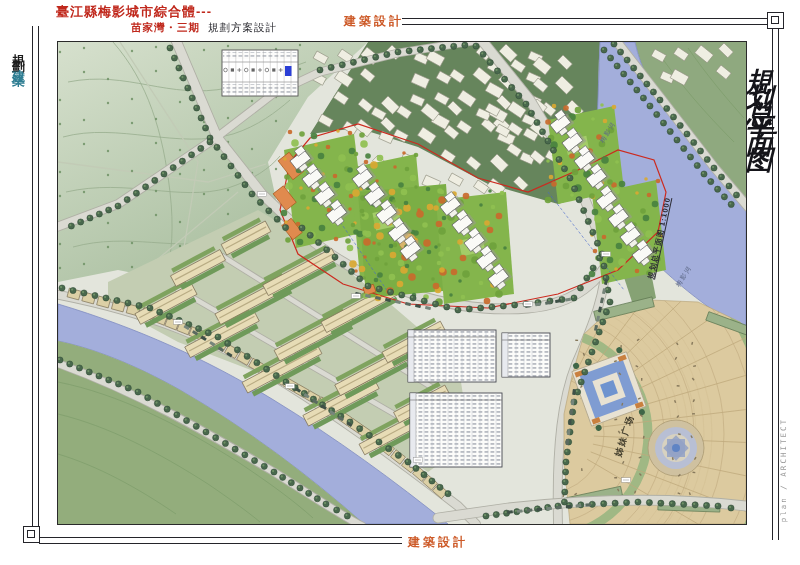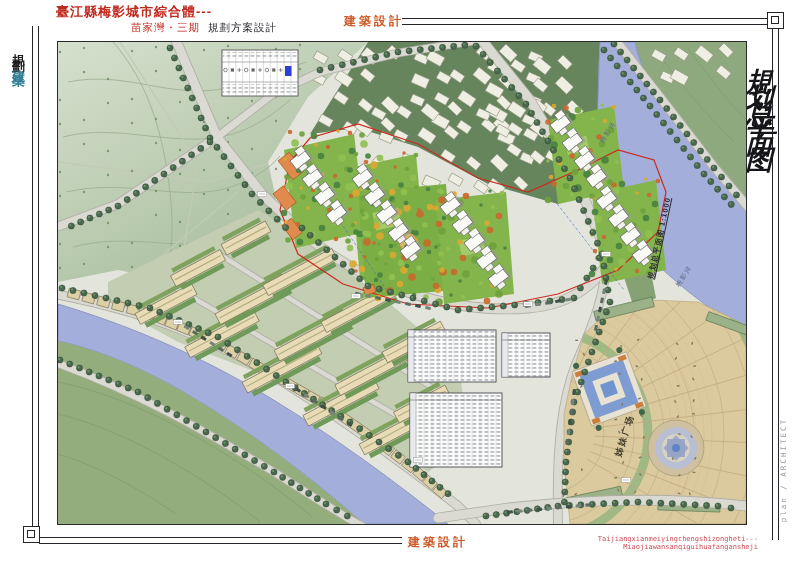--- a/index.html
+++ b/index.html
@@ -7,21 +7,21 @@
          font-family:"Liberation Sans",sans-serif;}
   .abs{position:absolute;}
   
   .dline-h{position:absolute;height:5px;border-top:1.4px solid #24242a;border-bottom:1.4px solid #24242a;}
   .dline-v{position:absolute;width:5px;border-left:1.4px solid #24242a;border-right:1.4px solid #24242a;}
   .orn{position:absolute;width:15px;height:15px;border:1.6px solid #24242a;background:#fff;z-index:5;}
   .orn .in{position:absolute;left:3px;top:3px;width:6px;height:6px;border:1.1px solid #24242a;}
   
   #title{left:56px;top:3px;font-size:13px;font-weight:bold;color:#c0281c;letter-spacing:1px;}
   #subtitle{left:131px;top:21px;font-size:10.5px;letter-spacing:1px;}
-  #subtitle .r{color:#c0281c;font-weight:normal;}
+  #subtitle .r{color:#c0281c;font-weight:bold;}
   #subtitle .b{color:#26262c;margin-left:4px;}
   .dept{font-size:12px;font-weight:bold;color:#cd5a28;letter-spacing:3px;}
   #dept-top{left:344px;top:13px;}
   #dept-bottom{left:408px;top:534px;}
   #left-label{left:9px;top:44px;writing-mode:vertical-rl;font-size:13px;font-weight:bold;
               letter-spacing:5px;color:#1c1c1c;}
   #left-label .teal{color:#2e7d92;}
   #right-title{left:741px;top:46px;height:300px;writing-mode:vertical-rl;
                font-family:"DejaVu Serif",serif;font-style:italic;font-weight:600;
                font-size:27px;letter-spacing:16px;color:#15151a;}
@@ -63,24 +63,20 @@
   <div class="abs dept" id="dept-top">建築設計</div>
 
   <div class="abs" id="left-label">
     <span>規劃</span><span>・</span><span class="teal">建築</span>
   </div>
 
   <div class="abs" id="right-title">規划总平面图</div>
   <div class="abs" id="plan-arch">plan / ARCHITECT</div>
 
   <div class="abs dept" id="dept-bottom">建築設計</div>
-  <div class="abs" id="pinyin">
-    <div>Taijiangxianmeiyingchengshizongheti---</div>
-    <div>Miaojiawansanqiguihuafangansheji</div>
-  </div>
 
   <div id="map">
     <svg id="plan" width="688" height="482" viewBox="0 0 688 482">
       <defs>
         <linearGradient id="gf" x1="0" y1="0" x2="0.7" y2="1">
           <stop offset="0" stop-color="#d6e0cd"></stop>
             <stop offset="1" stop-color="#a6bc9c"></stop>
         </linearGradient>
         <pattern id="tt" width="6" height="4" patternUnits="userSpaceOnUse">
           <rect width="6" height="4" fill="#fcfcfa"></rect>

